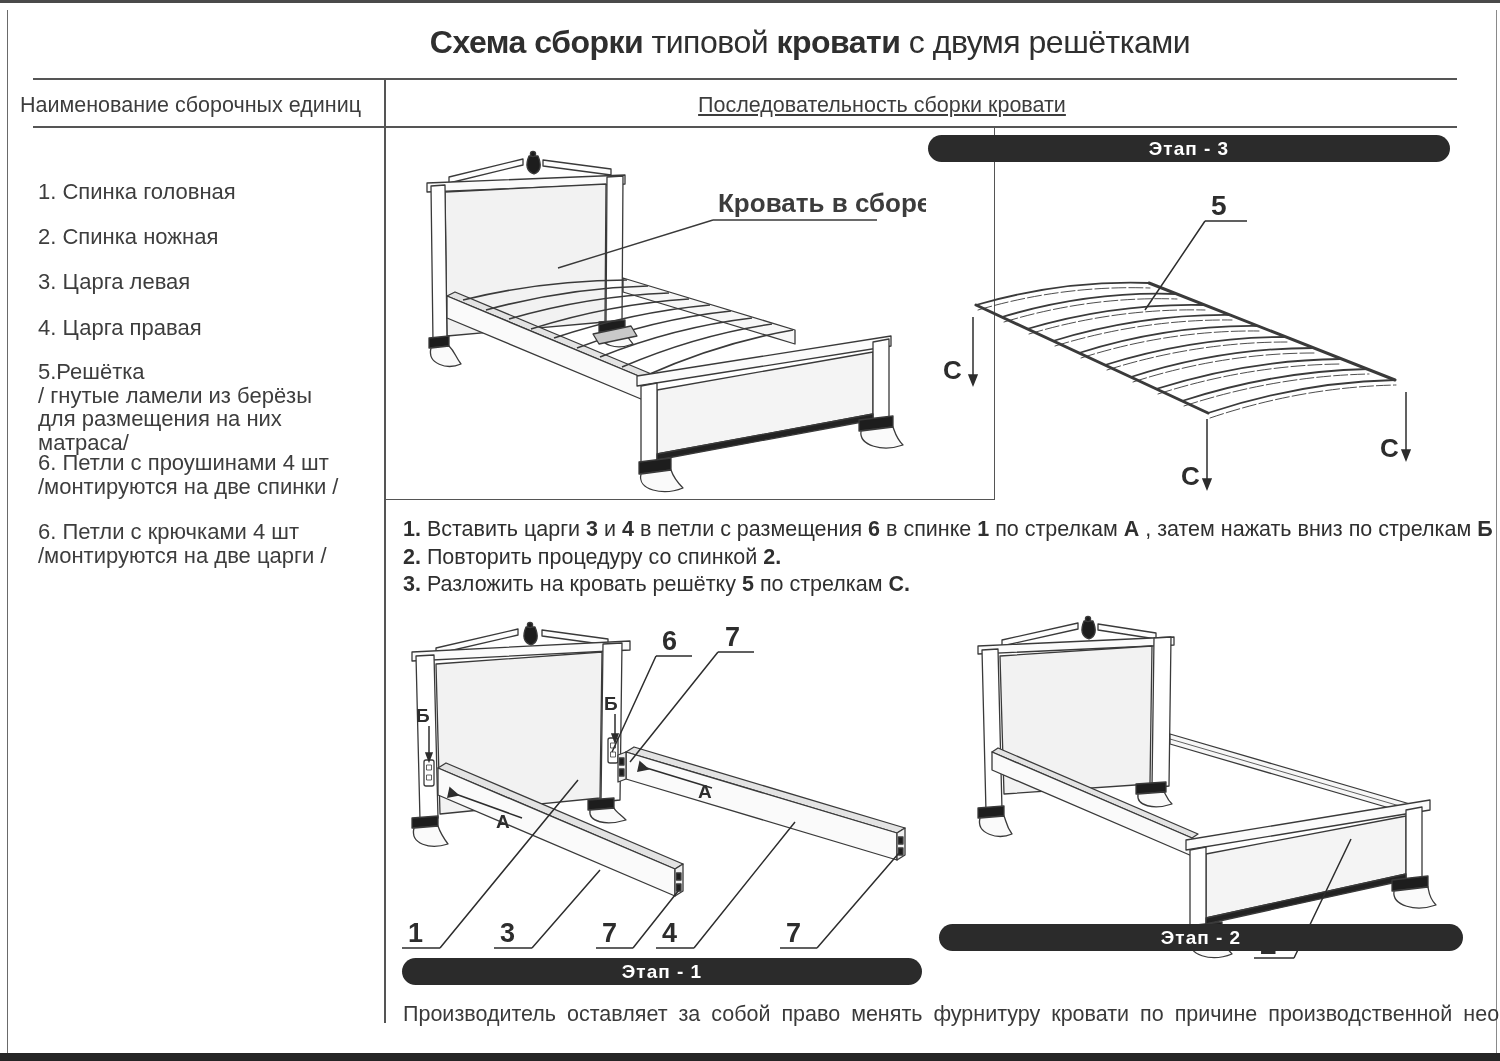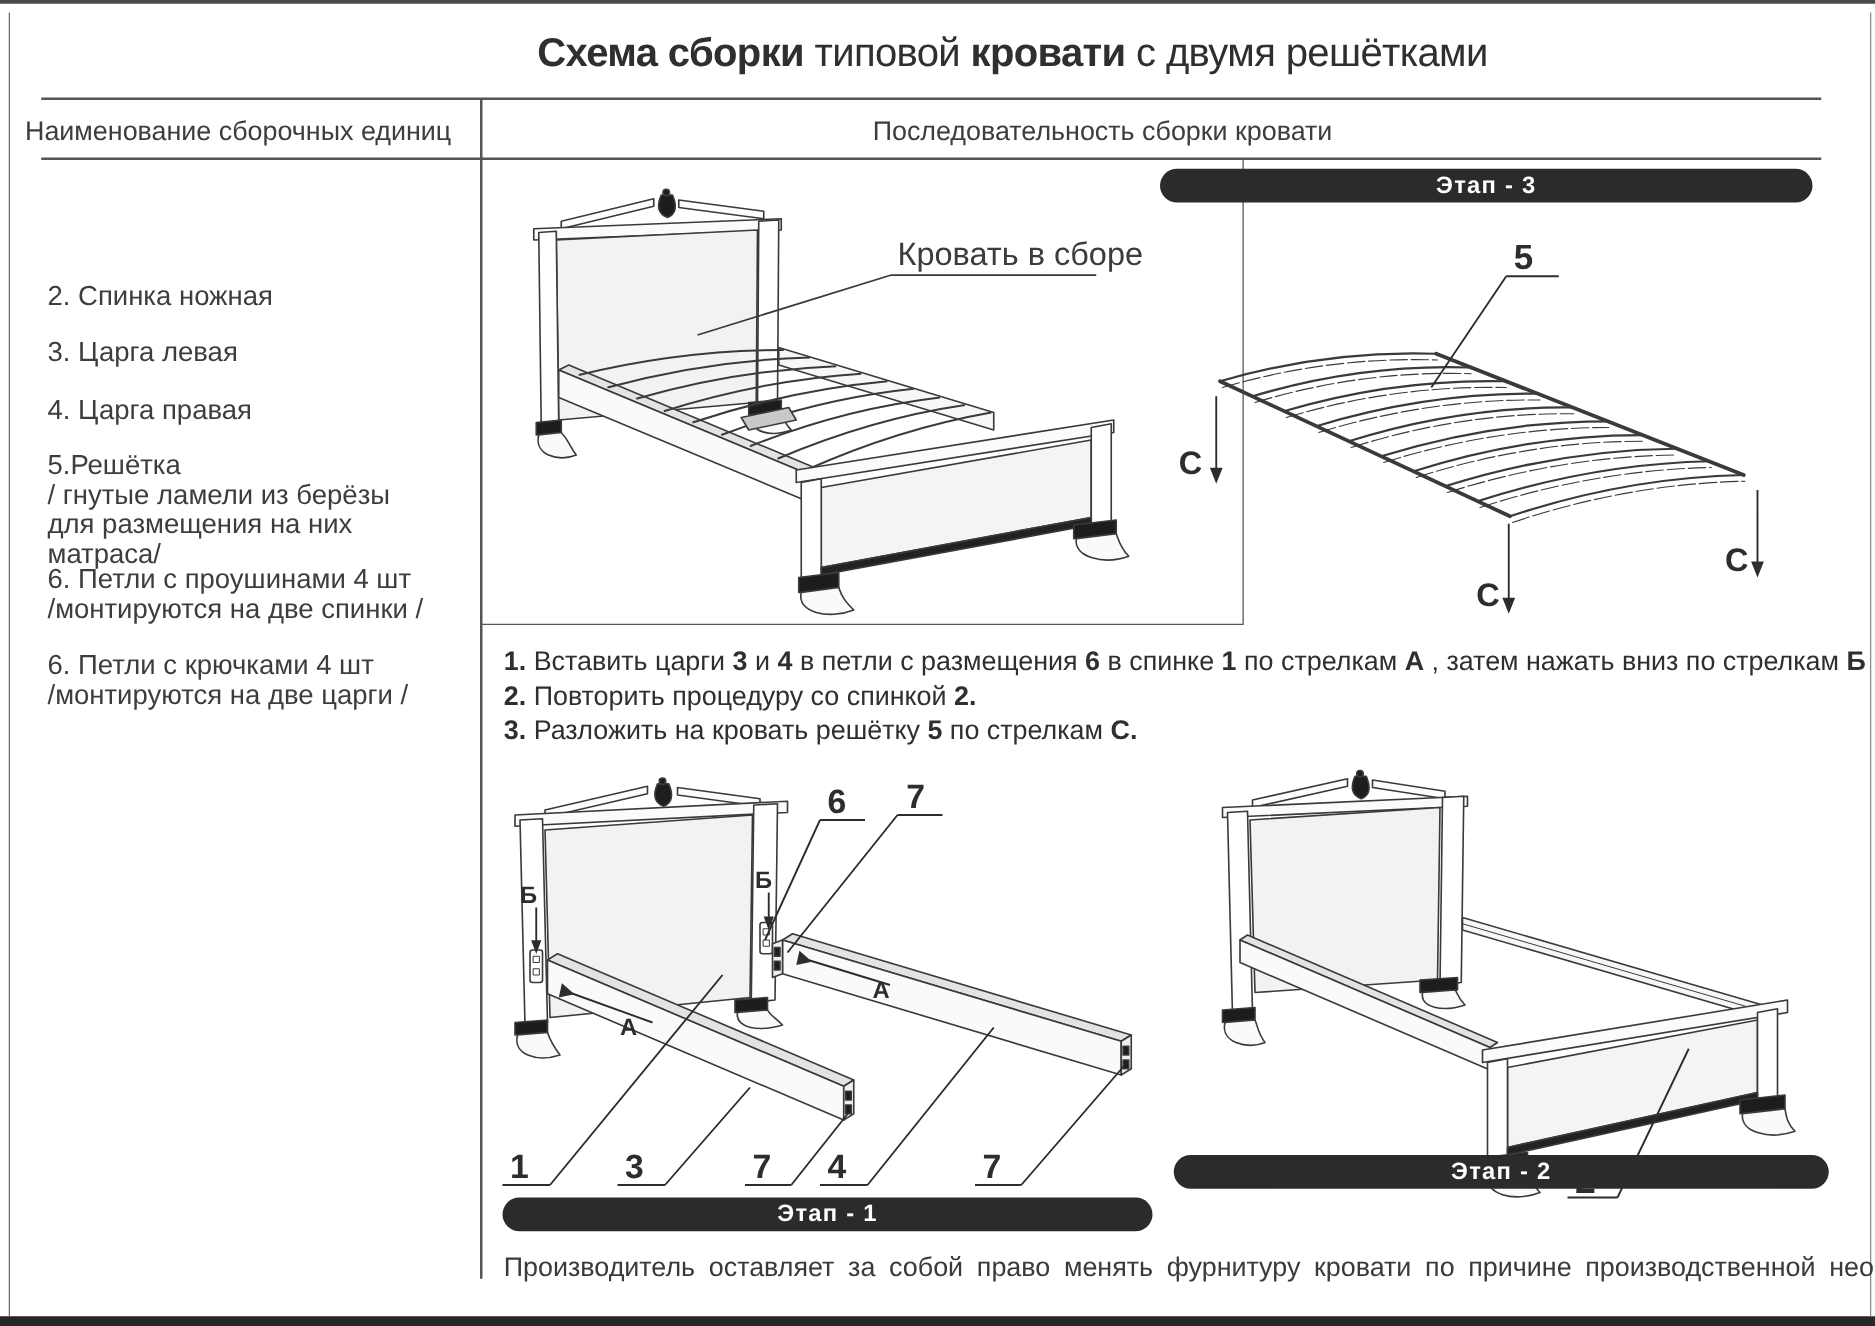--- a/index.html
+++ b/index.html
@@ -15,25 +15,25 @@
   .title{left:160px;top:24px;width:1300px;text-align:center;font-size:32px;
          letter-spacing:-0.5px;color:#2f2f2f;white-space:nowrap;}
   .title .b{font-weight:700;}
   
   .hr1{left:33px;top:78px;width:1424px;height:2px;background:#555;}
   .hr2{left:33px;top:126px;width:1424px;height:2px;background:#555;}
   .vline{left:384px;top:79px;width:2px;height:944px;background:#555;}
   
   .col-h{font-size:21.5px;color:#3d3d3d;}
   .left-h{left:20px;top:93px;width:350px;text-align:left;}
-  .right-h{left:384px;top:93px;width:996px;text-align:center;}
+  .right-h{left:384px;top:93px;width:996px;text-align:center;text-decoration:underline;}
   
   .part{left:38px;width:340px;font-size:22px;line-height:23.5px;color:#3d3d3d;}
   
-  .bed-box{left:384px;top:127px;width:611px;height:373px;border:1.5px solid #555;box-sizing:border-box;}
+  .bed-box{left:384px;top:127px;width:611px;height:373px;border:1.5px solid #555;box-sizing:border-box;font-weight:bold;}
   
   .banner{height:27px;background:#2b2b2b;border-radius:14px;color:#fff;
           font-size:19px;font-weight:700;text-align:center;line-height:27px;letter-spacing:1px;}
   .banner3{left:928px;top:135px;width:522px;}
   .banner1{left:402px;top:958px;width:520px;}
   .banner2{left:939px;top:924px;width:524px;}
   
   .instr{left:403px;top:516px;width:1075px;font-size:21.5px;line-height:27.5px;color:#2f2f2f;white-space:nowrap;}
   .instr .b{font-weight:700;}
   
@@ -53,20 +53,23 @@
 
   <div class="abs title"><span class="b">Схема сборки</span><span> типовой </span><span class="b">кровати</span><span> с двумя решётками</span></div>
 
   <div class="abs hr1"></div>
   <div class="abs hr2"></div>
   <div class="abs vline"></div>
 
   <div class="abs col-h left-h">Наименование  сборочных единиц</div>
   <div class="abs col-h right-h">Последовательность сборки кровати</div>
 
+  <div class="abs part" style="top:180px">
+      <div>1.  Спинка головная</div>
+    </div>
   <div class="abs part" style="top:225px">
       <div>2. Спинка ножная</div>
     </div>
   <div class="abs part" style="top:270px">
       <div>3. Царга левая</div>
     </div>
   <div class="abs part" style="top:316px">
       <div>4. Царга правая</div>
     </div>
   <div class="abs part" style="top:360px">

